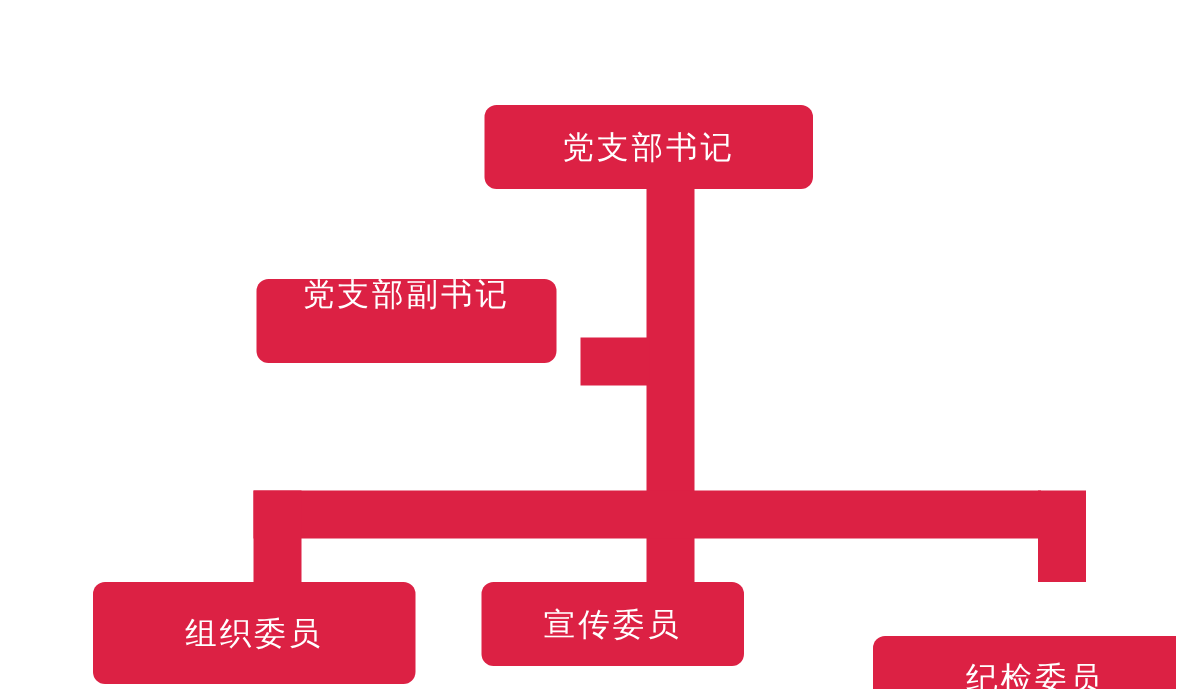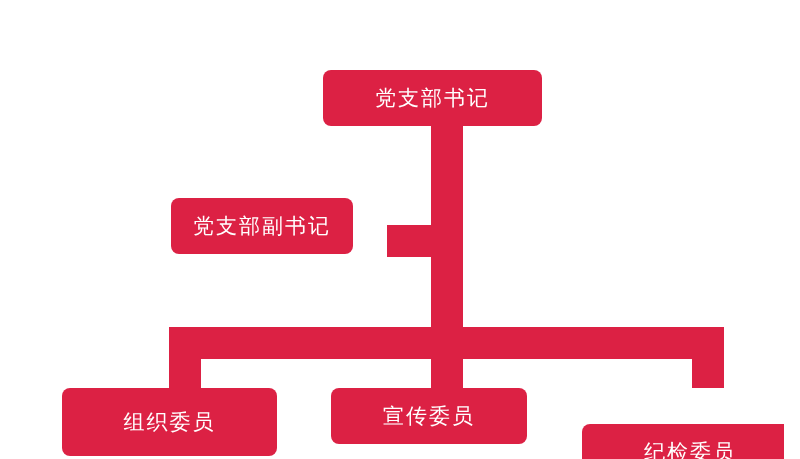--- a/index.html
+++ b/index.html
@@ -31,23 +31,23 @@
   .edge {
     position: absolute;
     background: var(--accent, #dc2144);
     z-index: 1;
   }
   .edge.v { width: 2px; }
   .edge.h { height: 2px; }
 
   
   #node-secretary        { left: 291px; top: 38px;  width: 219px; height: 56px; }
-  #node-deputy-secretary { left: 139px; top: 166px; width: 182px; height: 56px; }
+  #node-deputy-secretary { left: 139px; top: 154px; width: 200px; height: 56px; align-items: flex-end; }
   #node-organization     { left: 30px;  top: 356px; width: 215px; height: 68px; }
-  #node-publicity        { left: 299px; top: 356px; width: 196px; height: 56px; }
+  #node-publicity        { left: 289px; top: 356px; width: 175px; height: 56px; }
   #node-discipline       { left: 550px; top: 356px; width: 216px; height: 56px; margin-top: 36px; }
 
   
   #edge-main-vertical       { left: 399px; top: 94px;  height: 262px; }
   #edge-deputy-horizontal   { left: 355px; top: 193px; width: 46px;  }
   #edge-distribution        { left: 137px; top: 295px; width: 525px; }
   #edge-left-drop           { left: 137px; top: 295px; height: 61px; }
   #edge-right-drop          { left: 660px; top: 295px; height: 61px; }
 </style>
 </head>

